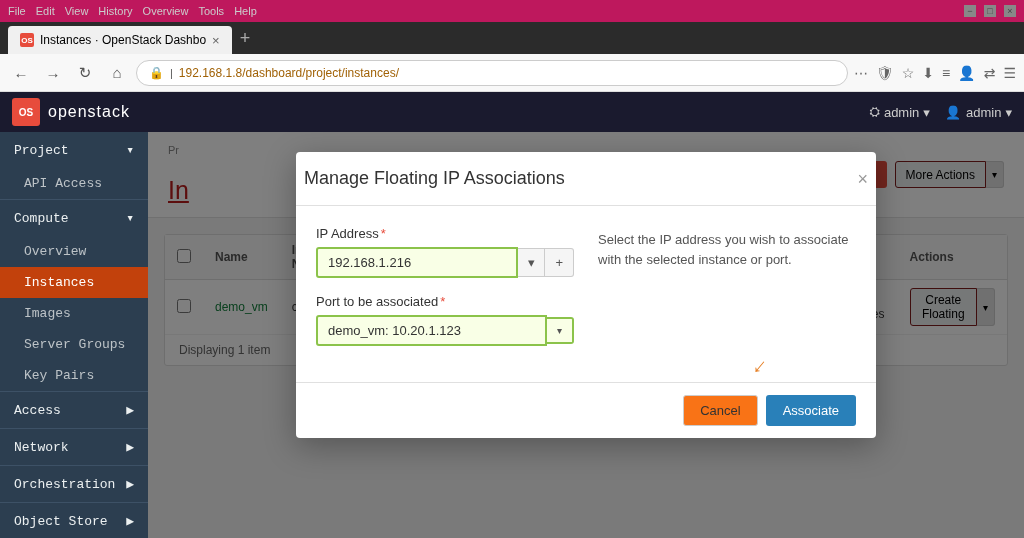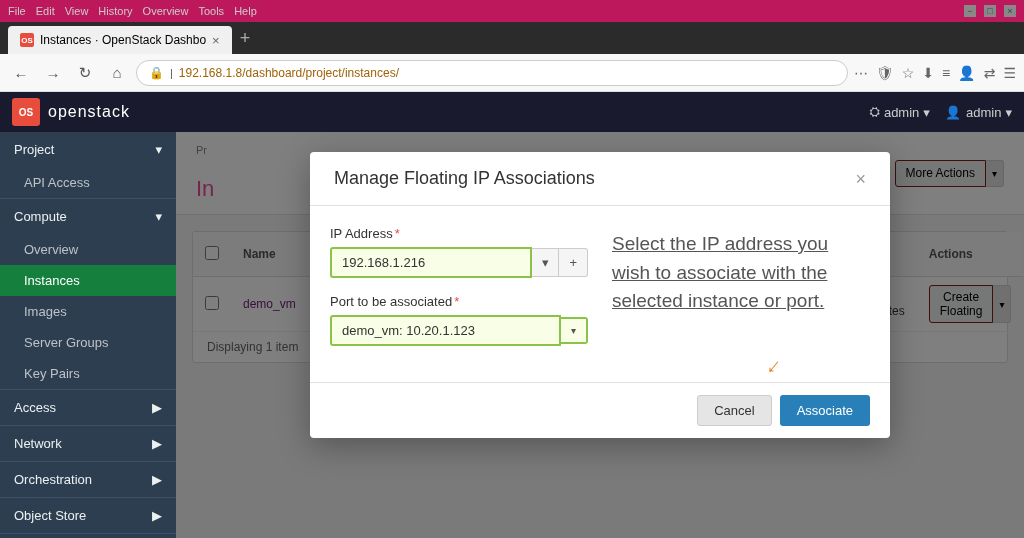--- a/index.html
+++ b/index.html
@@ -153,26 +153,27 @@
 
     
     .content-area {
       display: flex;
       flex: 1;
       overflow: hidden;
     }
 
     
     .sidebar {
-      width: 176px;
+      width: 148px;
       background: #2c3e50;
       flex-shrink: 0;
       overflow-y: auto;
       display: flex;
       flex-direction: column;
+      font-family: Liberation Mono, monospace;
     }
     .sidebar-section {
       border-bottom: 1px solid #3d5166;
     }
     .sidebar-section-header {
       display: flex;
       align-items: center;
       justify-content: space-between;
       padding: 10px 14px;
       color: #ecf0f1;
@@ -182,44 +183,45 @@
     }
     .sidebar-item {
       padding: 8px 14px 8px 24px;
       color: #bdc3c7;
       font-size: 13px;
       cursor: pointer;
       display: flex;
       align-items: center;
     }
     .sidebar-item.active {
-      background: #15803d;
+      background: #c2410c;
       color: white;
     }
 
     
     .main-content {
       flex: 1;
       background: #f5f5f5;
       overflow: auto;
       position: relative;
     }
 
     .page-header {
       background: white;
       padding: 12px 20px;
       border-bottom: 1px solid #e0e0e0;
       display: flex;
       align-items: center;
       justify-content: space-between;
     }
     .page-title {
-      font-size: 22px;
+      font-size: 25px;
       font-weight: 300;
-      color: #ec4899;
+      color: #b91c1c;
+      text-decoration: underline;
     }
     .page-actions {
       display: flex;
       gap: 8px;
     }
     .btn {
       padding: 6px 14px;
       border: none;
       border-radius: 3px;
       cursor: pointer;
@@ -256,21 +258,21 @@
       color: #333;
       border-bottom: 1px solid #f0f0f0;
     }
     .status-active {
       background: #2ecc71;
       color: white;
       padding: 2px 8px;
       border-radius: 10px;
       font-size: 11px;
     }
-    .instance-link { color: #701a75; text-decoration: none; }
+    .instance-link { color: #15803d; text-decoration: none; }
     .table-footer {
       padding: 8px 14px;
       font-size: 12px;
       color: #666;
     }
     .action-dropdown {
       display: flex;
     }
     .action-dropdown .btn-main {
       background: #ecf0f1;
@@ -301,21 +303,21 @@
       padding-top: 20px;
       z-index: 100;
     }
     .modal {
       background: white;
       border-radius: 4px;
       width: 580px;
       box-shadow: 0 8px 32px rgba(0,0,0,0.3);
     }
     .modal-header {
-      padding: 16px 24px;
+      padding: 16px 8px;
       border-bottom: 1px solid #e0e0e0;
       display: flex;
       align-items: center;
       justify-content: space-between;
     }
     .modal-title {
       font-size: 18px;
       font-weight: 400;
       color: #333;
     }
@@ -331,24 +333,23 @@
       padding: 20px;
       display: flex;
       gap: 24px;
     }
     .modal-left {
       flex: 1;
     }
     .modal-right {
       flex: 1;
       color: #555;
-      font-size: 19px;
+      font-size: 13px;
       line-height: 1.5;
       padding-top: 4px;
-      text-decoration: underline;
     }
     .form-group {
       margin-bottom: 16px;
     }
     .form-label {
       font-size: 13px;
       color: #333;
       margin-bottom: 6px;
       display: flex;
       align-items: center;
@@ -397,21 +398,21 @@
 
     .modal-footer {
       padding: 12px 20px;
       border-top: 1px solid #e0e0e0;
       display: flex;
       justify-content: flex-end;
       gap: 8px;
       position: relative;
     }
     .btn-cancel {
-      background: #e5e5e5;
+      background: #f97316;
       border: 1px solid #ccc;
       padding: 7px 16px;
       border-radius: 3px;
       cursor: pointer;
       font-size: 13px;
       color: #333;
     }
     .btn-associate {
       background: #2980b9;
       color: white;

